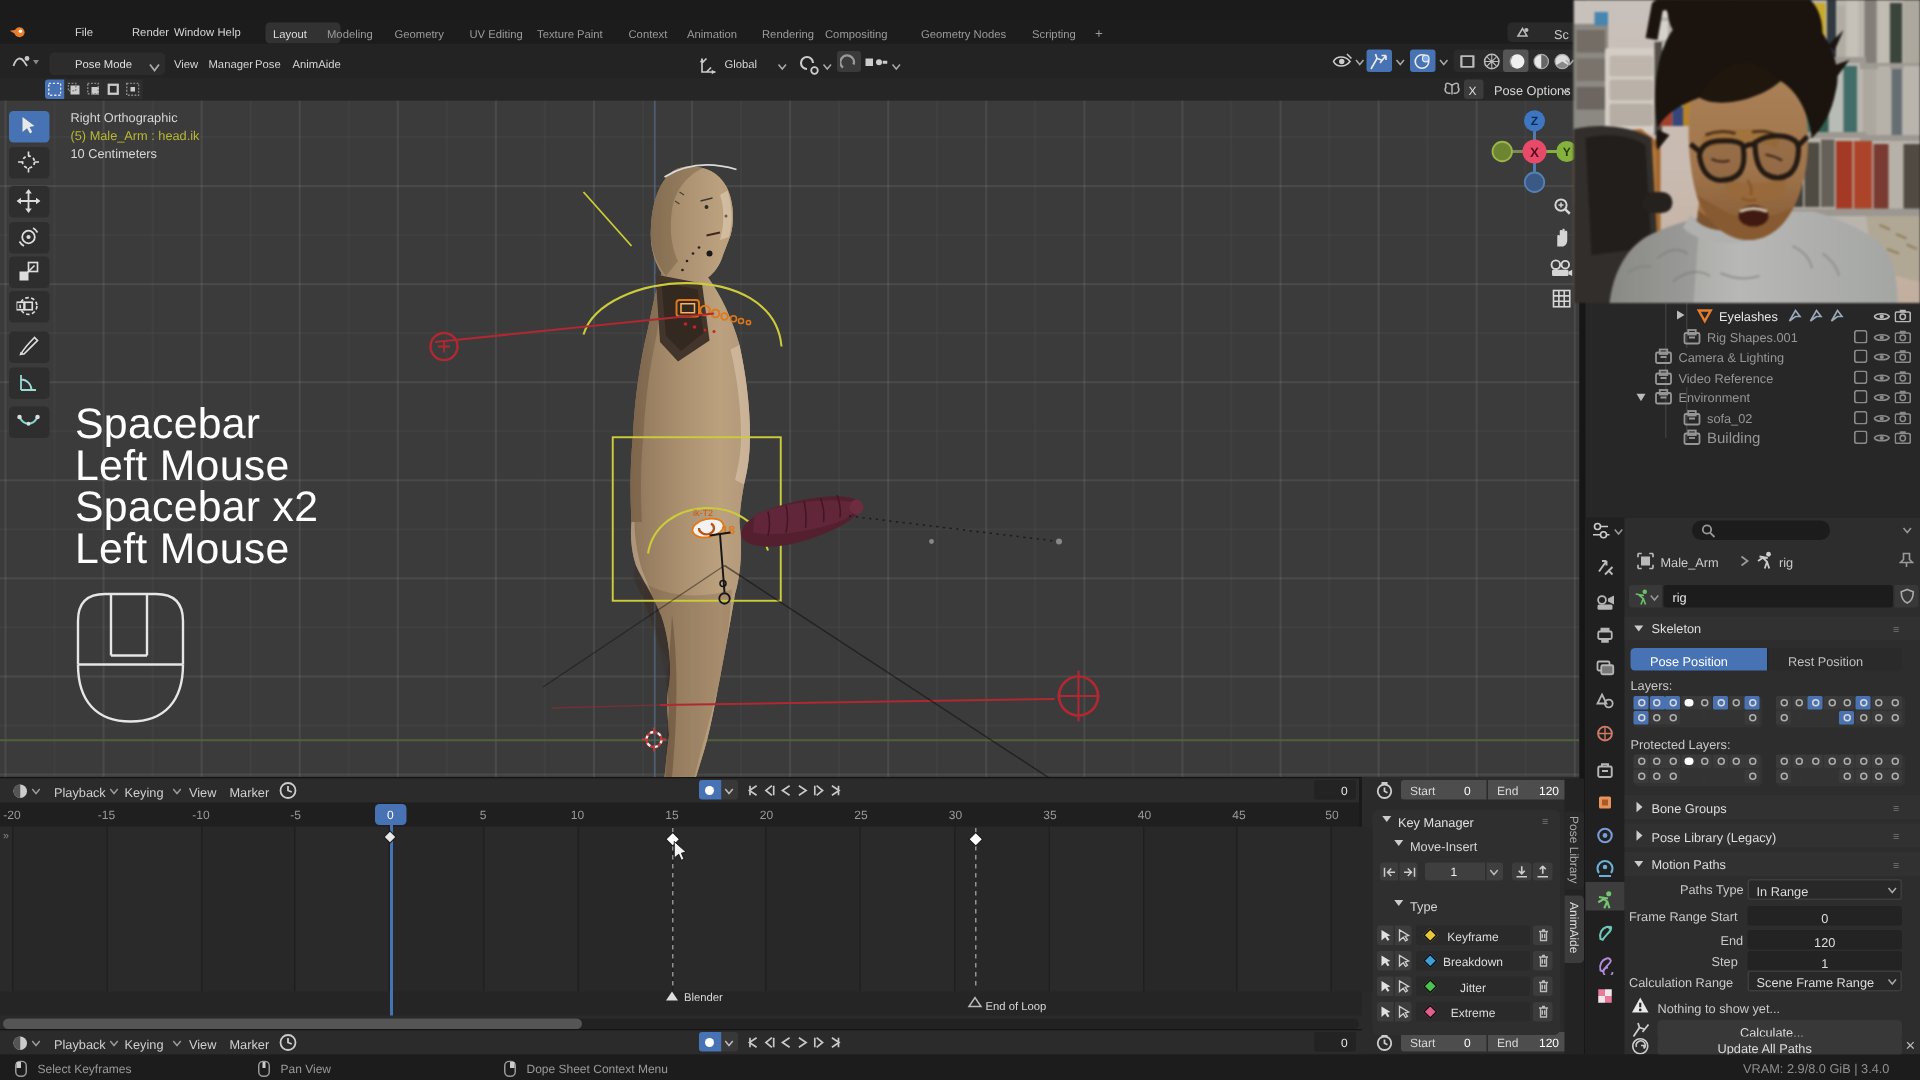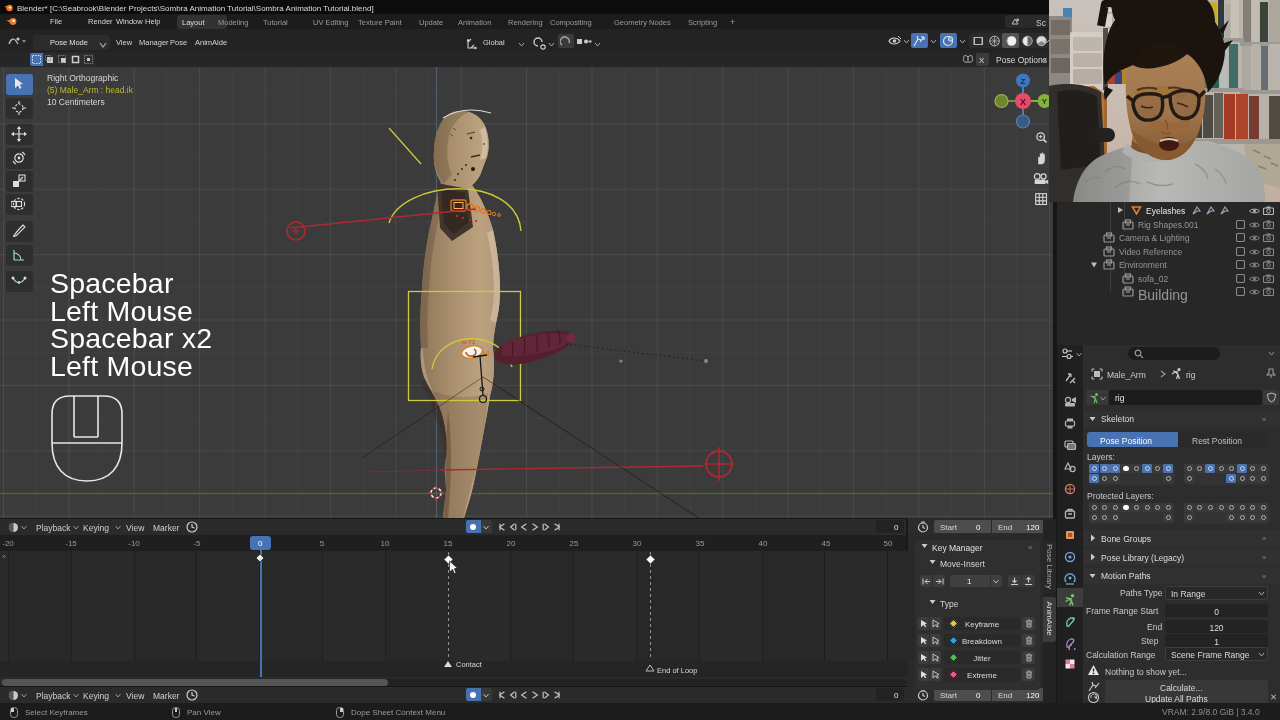--- a/index.html
+++ b/index.html
@@ -5,46 +5,38 @@
 html,body{width:1280px;height:720px;overflow:hidden;background:#111}
 body{font-family:"Liberation Sans",sans-serif;-webkit-font-smoothing:antialiased}
 #stage{position:absolute;left:0;top:0;width:1280px;height:720px;background:#1b1b1b}
 .abs{position:absolute}
 svg{position:absolute;display:block}
 .t11{font-size:7.5px;color:#d6d6d6;line-height:1}
 .t10{font-size:8.5px;color:#d0d0d0;line-height:1}
 </style></head>
 <body>
 <div id="stage">
-<div class="abs" style="left:0;top:0;width:1280px;height:14px;background:#0c0c0c">
-<svg style="left:3px;top:2px" width="11" height="11" viewBox="0 0 11 11">
-        <circle cx="6.5" cy="6" r="3.2" fill="#ff7021"></circle>
-        <path d="M1,4.5 L6,4 L4,6 Z" fill="#ff7021"></path>
-        <circle cx="7" cy="5.5" r="1.1" fill="#fff"></circle>
-      </svg>
-<div class="abs" style="left:17px;top:3.5px;font-size:8px;color:#dcdcdc">Blender* [C:\Seabrook\Blender Projects\Sombra Animation Tutorial\Sombra Animation Tutorial.blend]</div>
-</div>
 <div class="abs" style="left:0;top:14px;width:1280px;height:15px;background:#1c1c1c">
 <svg style="left:6px;top:2px" width="12" height="11" viewBox="0 0 12 11">
         <circle cx="7" cy="5.5" r="3.4" fill="#e87d2c"></circle>
         <path d="M0.5,4.5 L7,3.5 L4,6.5 Z" fill="#e87d2c"></path>
         <circle cx="7.6" cy="4.8" r="1.2" fill="#fff"></circle>
       </svg>
 <div class="abs t11" style="left:50px;top:4px">File</div>
 <div class="abs t11" style="left:69px;top:16px">Edit</div>
 <div class="abs t11" style="left:88px;top:4px">Render</div>
 <div class="abs t11" style="left:116px;top:4px">Window</div>
 <div class="abs t11" style="left:145px;top:4px">Help</div>
 <div class="abs" style="left:177px;top:1px;width:50px;height:14px;background:#323232;border-radius:3px"></div>
 <div class="abs" style="left:182px;top:4px;font-size:7.5px;color:#dedede">Layout</div>
 <div class="abs" style="left:218px;top:4px;font-size:7.5px;color:#9b9b9b">Modeling</div>
-<div class="abs" style="left:263px;top:4px;font-size:7.5px;color:#9b9b9b">Tutorial</div>
+<div class="abs" style="left:263px;top:4px;font-size:7.5px;color:#9b9b9b">Geometry</div>
 <div class="abs" style="left:313px;top:4px;font-size:7.5px;color:#9b9b9b">UV Editing</div>
 <div class="abs" style="left:358px;top:4px;font-size:7.5px;color:#9b9b9b">Texture Paint</div>
-<div class="abs" style="left:419px;top:4px;font-size:7.5px;color:#9b9b9b">Update</div>
+<div class="abs" style="left:419px;top:4px;font-size:7.5px;color:#9b9b9b">Context</div>
 <div class="abs" style="left:458px;top:4px;font-size:7.5px;color:#9b9b9b">Animation</div>
 <div class="abs" style="left:508px;top:4px;font-size:7.5px;color:#9b9b9b">Rendering</div>
 <div class="abs" style="left:550px;top:4px;font-size:7.5px;color:#9b9b9b">Compositing</div>
 <div class="abs" style="left:614px;top:4px;font-size:7.5px;color:#9b9b9b">Geometry Nodes</div>
 <div class="abs" style="left:688px;top:4px;font-size:7.5px;color:#9b9b9b">Scripting</div>
 <div class="abs" style="left:730px;top:3px;font-size:9px;color:#9b9b9b">+</div>
 <div class="abs" style="left:1005px;top:1px;width:44px;height:13px;background:#2a2a2a;border-radius:3px 0 0 3px"></div>
 <svg style="left:1010px;top:3px" width="10" height="9" viewBox="0 0 10 9">
         <path d="M2,7 L5,2 L8,7 Z" fill="none" stroke="#bbb" stroke-width="1"></path>
         <circle cx="7.6" cy="3" r="1.4" fill="#bbb"></circle>
@@ -489,21 +481,21 @@
 <svg style="left:1263px;top:274px;z-index:3" width="11" height="9" viewBox="0 0 11 9">
       <rect x="0.5" y="2" width="10" height="6.5" rx="1" fill="none" stroke="#8a8a8a" stroke-width="1.1"></rect>
       <circle cx="5.5" cy="5.2" r="1.8" fill="none" stroke="#8a8a8a" stroke-width="1"></circle>
       <rect x="3.5" y="0.5" width="4" height="1.8" fill="#8a8a8a"></rect>
     </svg>
 <svg style="left:1122px;top:286px;z-index:3" width="12" height="12" viewBox="0 0 12 12">
       <rect x="1" y="3" width="10" height="7" rx="1" fill="none" stroke="#969696" stroke-width="1.2"></rect>
       <rect x="3.5" y="1" width="5" height="3" fill="none" stroke="#969696" stroke-width="1.2"></rect>
       <path d="M4,6 l4,0" stroke="#969696" stroke-width="1.2"></path>
     </svg>
-<div class="abs" style="left:1138px;top:287px;font-size:14px;color:#969696;z-index:3">Building</div>
+<div class="abs" style="left:1138px;top:287px;font-size:10px;color:#969696;z-index:3">Building</div>
 <svg style="left:1236px;top:287px;z-index:3" width="9" height="9" viewBox="0 0 9 9">
       <rect x="0.5" y="0.5" width="8" height="8" rx="1.5" fill="none" stroke="#8a8a8a" stroke-width="1.1"></rect>
     </svg>
 <svg style="left:1249px;top:288px;z-index:3" width="11" height="8" viewBox="0 0 11 8">
       <path d="M0.5,4 C2,1.5 9,1.5 10.5,4 C9,6.5 2,6.5 0.5,4 Z" fill="none" stroke="#8a8a8a" stroke-width="1"></path>
       <circle cx="5.5" cy="4" r="1.4" fill="#8a8a8a"></circle>
     </svg>
 <svg style="left:1263px;top:287px;z-index:3" width="11" height="9" viewBox="0 0 11 9">
       <rect x="0.5" y="2" width="10" height="6.5" rx="1" fill="none" stroke="#8a8a8a" stroke-width="1.1"></rect>
       <circle cx="5.5" cy="5.2" r="1.8" fill="none" stroke="#8a8a8a" stroke-width="1"></circle>
@@ -926,21 +918,21 @@
 <svg style="left:0;top:518px;z-index:5" width="1053" height="185" viewBox="0 518 1053 185">
 <path d="M448.5,552 L448.5,660" stroke="#dddddd" stroke-width="1" stroke-dasharray="3,3" opacity="0.6"></path>
 <path d="M650.5,552 L650.5,660" stroke="#dddddd" stroke-width="1" stroke-dasharray="3,3" opacity="0.6"></path>
 <rect x="257.2" y="555.2" width="5.6" height="5.6" transform="rotate(45 260 558)" fill="#e8e8e8" stroke="#1a1a1a" stroke-width="0.7"></rect>
 <rect x="445.3" y="556.3" width="6.4" height="6.4" transform="rotate(45 448.5 559.5)" fill="#fff" stroke="#1a1a1a" stroke-width="0.7"></rect>
 <rect x="647.3" y="556.3" width="6.4" height="6.4" transform="rotate(45 650.5 559.5)" fill="#fff" stroke="#1a1a1a" stroke-width="0.7"></rect>
 <path d="M444,667 L448,661 L452,667 Z" fill="#ddd"></path>
 <path d="M646,671 L650,665 L654,671 Z" fill="none" stroke="#bbb" stroke-width="1"></path>
 <path d="M449.5,561 L449.5,572 L452.5,569.5 L454.2,573.5 L456,572.7 L454.3,568.8 L457.3,568 Z" fill="#f2f2f2" stroke="#111" stroke-width="0.6"></path>
 </svg>
-<div class="abs" style="left:456px;top:660px;font-size:7.5px;color:#d8d8d8;z-index:6">Contact</div>
+<div class="abs" style="left:456px;top:660px;font-size:7.5px;color:#d8d8d8;z-index:6">Blender</div>
 <div class="abs" style="left:657px;top:666px;font-size:7.5px;color:#d8d8d8;z-index:6">End of Loop</div>
 <div class="abs" style="left:2px;top:552px;font-size:7.2px;color:#888;z-index:6">»</div>
 <div class="abs" style="left:2px;top:679px;width:904px;height:7px;background:rgba(0,0,0,0.18);border-radius:4px"></div>
 <div class="abs" style="left:2px;top:679px;width:386px;height:7px;background:#555;border-radius:4px"></div>
 <div class="abs" style="left:0;top:686px;width:1053px;height:1px;background:#151515"></div>
 <div class="abs" style="left:0;top:687px;width:908px;height:16px;background:#2b2b2b"></div>
 <svg style="left:8px;top:690px" width="11" height="11" viewBox="0 0 11 11">
       <circle cx="5.5" cy="5.5" r="4.5" fill="#ccc"></circle>
       <path d="M5.5,1 A4.5,4.5 0 0 0 5.5,10 Z" fill="#555"></path>
     </svg>

